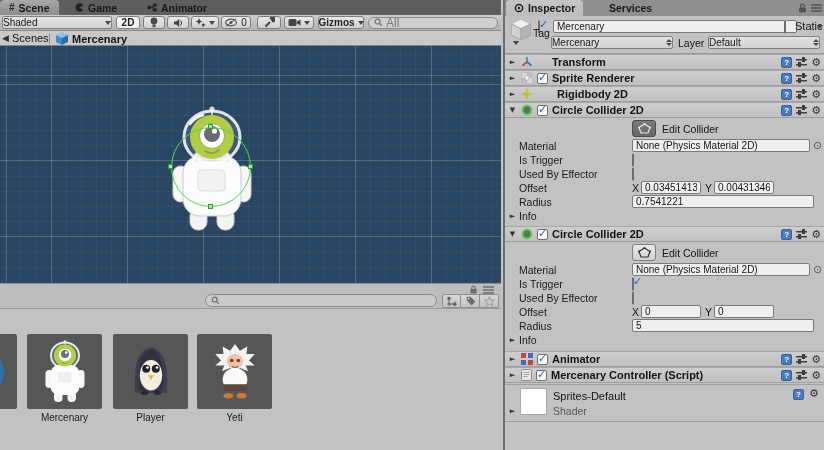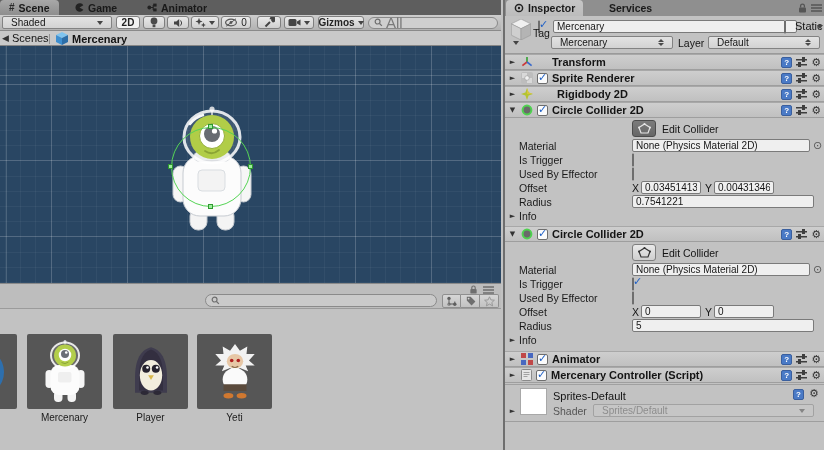--- a/index.html
+++ b/index.html
@@ -11,21 +11,21 @@
 input{outline:none;font-family:inherit}
 
 
 .btn{display:flex;align-items:center;justify-content:center;gap:3px;height:13px;
   background:linear-gradient(#e9e9e9,#cfcfcf);border:1px solid #7f7f7f;border-radius:3px;font-size:10px;color:#222}
 .btn.on{background:#f2f2f2}
 .btn.dark{background:linear-gradient(#7b7b7b,#676767);border-color:#4c4c4c}
 .fld{background:#efefef;border:1px solid #7a7a7a;border-radius:2px;font-size:10px;color:#161616;
   padding:0 3px;height:13px;line-height:12px;white-space:nowrap;overflow:hidden}
 .dd{background:linear-gradient(#e3e3e3,#d2d2d2);border:1px solid #828282;border-radius:2px;height:13px;
-  display:flex;align-items:center;font-size:10px;color:#161616;padding:0 8px;justify-content:space-between;white-space:nowrap;overflow:hidden}
+  display:flex;align-items:center;font-size:10px;color:#161616;padding:0 0;justify-content:space-between;white-space:nowrap;overflow:hidden}
 .cb{width:11px;height:11px;background:#fbfbfb;border:1px solid #6e6e6e;border-radius:2px;position:relative}
 .cb.on::after{content:"✓";position:absolute;left:0px;top:-3px;color:#1d5fc6;font-size:11px;font-weight:700}
 .fold{width:9px;height:9px;display:inline-flex;align-items:center;justify-content:center}
 .fold::after{content:"►";font-size:7px;color:#333;font-family:"DejaVu Sans",sans-serif}
 .fold.open::after{content:"▼"}
 .da::after{content:"";display:block;border-left:3px solid transparent;border-right:3px solid transparent;border-top:4px solid #444}
 .ud{display:inline-flex;flex-direction:column;gap:1px}
 .ud::before{content:"";border-left:3px solid transparent;border-right:3px solid transparent;border-bottom:3px solid #4a4a4a}
 .ud::after{content:"";border-left:3px solid transparent;border-right:3px solid transparent;border-top:3px solid #4a4a4a}
 .ic-help{width:11px;height:11px;background:#4a7ac6;border:1px solid #3a5f9e;border-radius:2px;color:#fff;
@@ -42,21 +42,21 @@
 
 
 .tabstrip{left:0;top:0;width:501px;height:15px;background:#5e5e5e}
 .stab{position:absolute;top:0;height:15px;display:flex;align-items:center;gap:4px;padding:0 9px;font-size:10.5px;color:#191919;font-weight:700}
 .stab.active{background:linear-gradient(#a8a8a8,#8e8e8e);border-radius:4px 4px 0 0}
 
 
 .stoolbar{left:0;top:15px;width:501px;height:16px;background:linear-gradient(#cdcdcd,#b2b2b2);border-bottom:1px solid #8a8a8a}
 .sbread{left:0;top:31px;width:501px;height:15px;background:#c9c9c9;border-bottom:1px solid #858585}
 .pill{border:1px solid #8a8a8a;border-radius:7px;background:#cfcfcf;display:flex;align-items:center;padding:0 5px;gap:3px}
-.pill input{border:0;background:transparent;font-size:15px;color:#333;width:100%}
+.pill input{border:0;background:transparent;font-size:12px;color:#333;width:100%}
 .pill input::placeholder{color:#7a7a7a}
 
 
 .viewport{left:0;top:46px;width:501px;height:237px;background:#294663;overflow:hidden;
   background-image:
    repeating-linear-gradient(to right, rgba(255,255,255,.16) 0 1px, transparent 1px 76px),
    repeating-linear-gradient(to bottom, rgba(255,255,255,.16) 0 1px, transparent 1px 76px),
    repeating-linear-gradient(to right, rgba(255,255,255,.045) 0 1px, transparent 1px 15.2px),
    repeating-linear-gradient(to bottom, rgba(255,255,255,.045) 0 1px, transparent 1px 15.2px);
   background-position:51px 38px,51px 38px,5px 8px,5px 8px}
@@ -604,22 +604,18 @@
         </span>
     </div>
 
     <div class="matblock" style="top:384px;height:36px">
       <div class="a" style="left:15px;top:3px;width:27px;height:27px;background:#fff;border:1px solid #a8a8a8"></div>
       <span class="a" style="left:48px;top:5px;font-size:11px">Sprites-Default</span>
       <span class="a ic-help" style="left:288px;top:4px"></span>
       <span class="a ic-gear" style="left:304px;top:3px"></span>
       <span class="a fold" style="left:3px;top:21px"></span>
       <span class="a" style="left:48px;top:20px;font-size:10.5px;color:#555">Shader</span>
-      <div class="a dd" style="left:88px;top:19px;width:221px;background:#c6c6c6;color:#8d8d8d;border-color:#a2a2a2">
-        <span>Sprites/Default</span>
-        <span class="da" style="opacity:.5"></span>
-      </div>
     </div>
     <div class="a" style="left:0;top:421px;width:100%;border-top:1px solid #9e9e9e"></div>
 
   </div>
 
 </div>
 
 </body></html>

